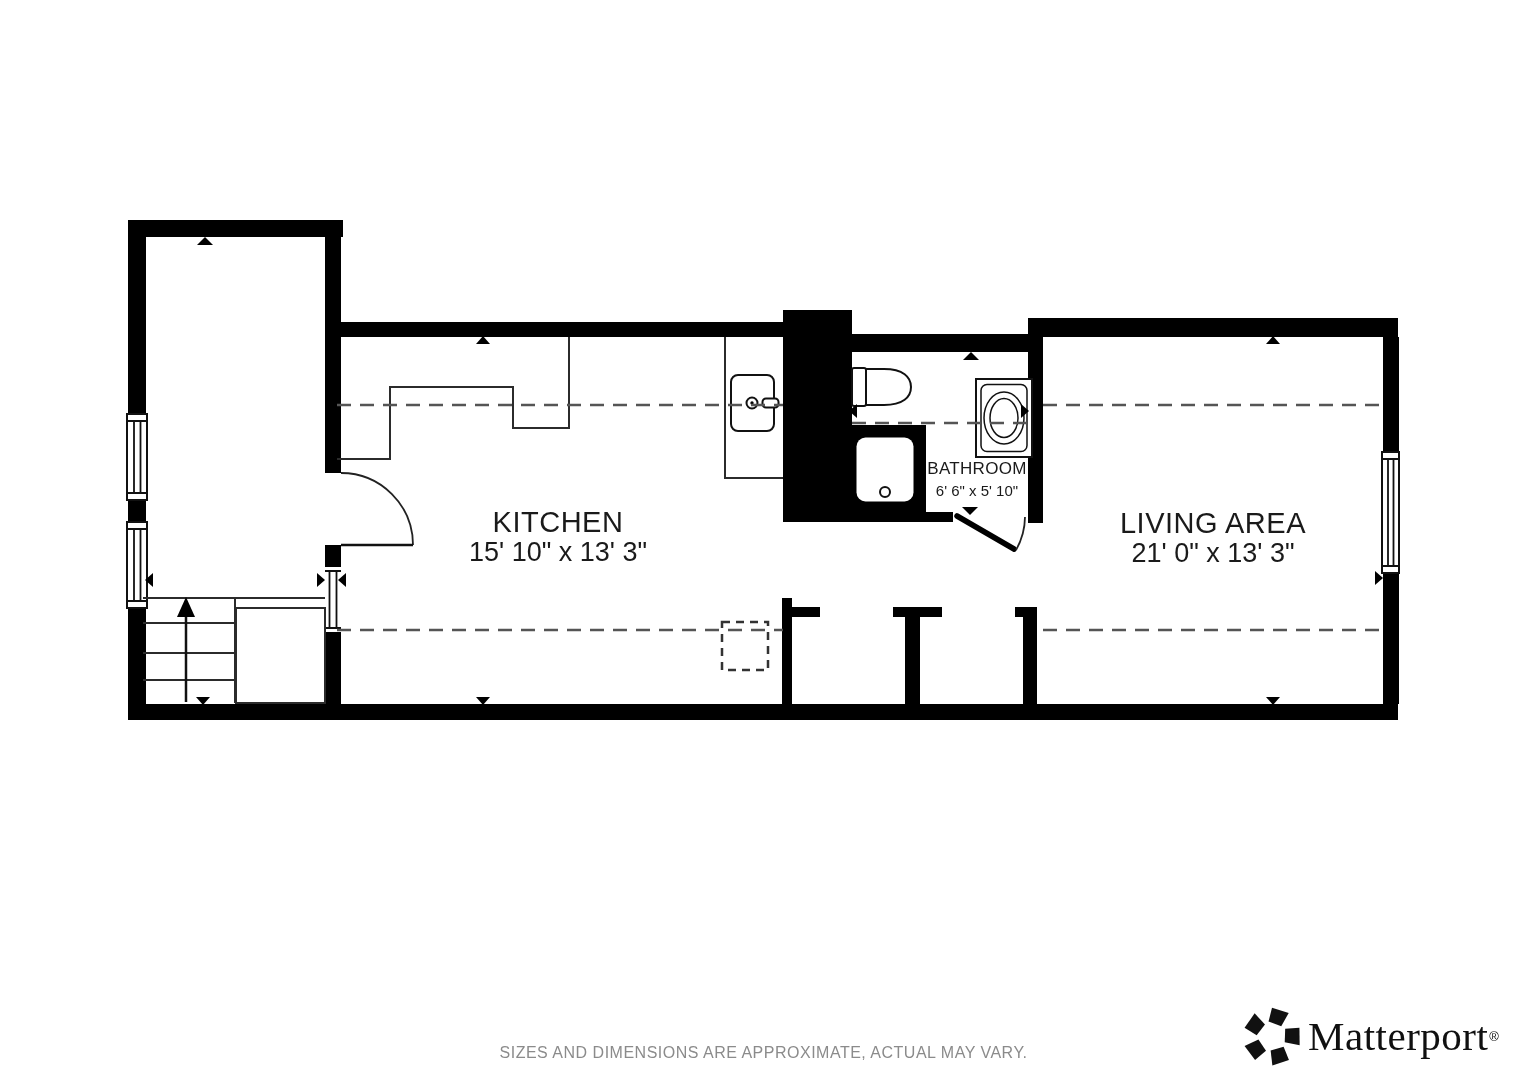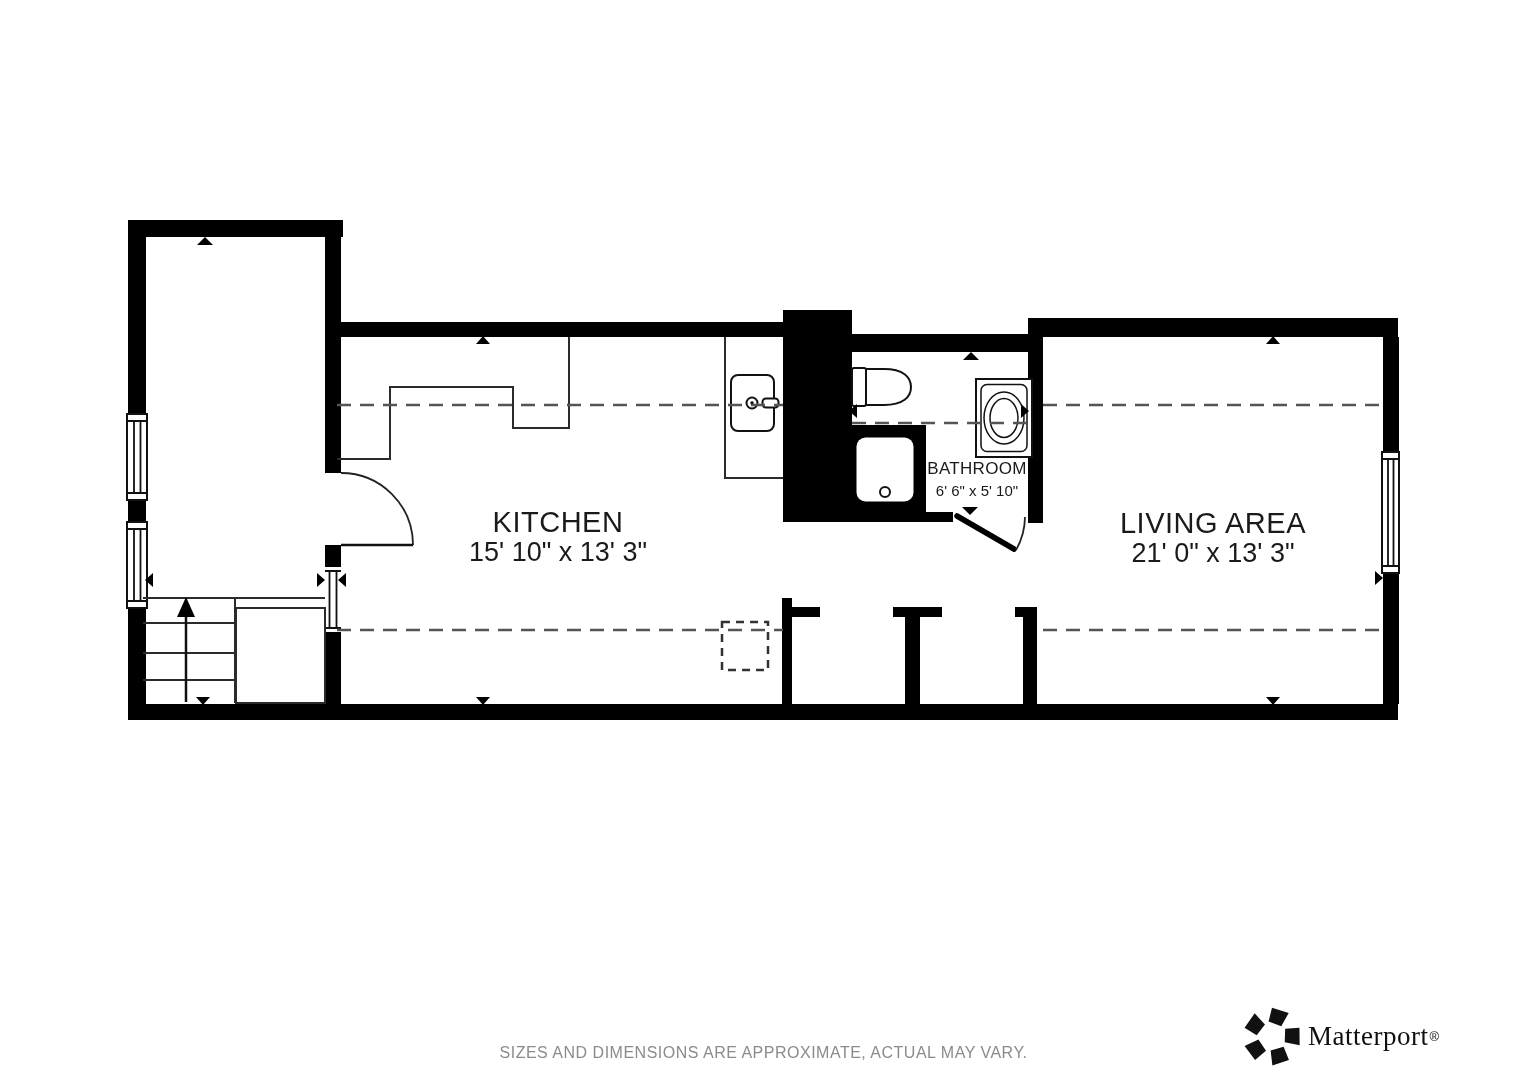--- a/index.html
+++ b/index.html
@@ -17,21 +17,21 @@
   .dash{stroke:#555555;stroke-width:2.5;fill:none;stroke-dasharray:14 9;}
   .dashrect{stroke:#333333;stroke-width:2.5;fill:none;stroke-dasharray:8 6;}
   .tri{fill:#000000;}
   .win{fill:#ffffff;stroke:#111111;stroke-width:2;}
   .winline{stroke:#111111;stroke-width:1.8;fill:none;}
   .arc{stroke:#222222;stroke-width:1.8;fill:none;}
   #footer-disclaimer{position:absolute;left:0;right:0;top:1044px;text-align:center;
      color:#8b8b8b;font-size:16px;letter-spacing:0.5px;}
   #logo{position:absolute;left:1243px;top:1006px;display:flex;align-items:center;}
   #logo .mark{width:58px;height:60px;}
-  #logo .word{font-family:"Liberation Serif","DejaVu Serif",serif;font-size:27px;
+  #logo .word{font-family:"Liberation Serif","DejaVu Serif",serif;font-size:41px;
      color:#101010;margin-left:7px;letter-spacing:0.5px;}
   #logo sup{font-size:13px;color:#101010;vertical-align:18px;margin-left:1px;}
 </style>
 </head>
 <body>
 
 
 
 <svg width="1527" height="1080" viewBox="0 0 1527 1080" xmlns="http://www.w3.org/2000/svg">
 

